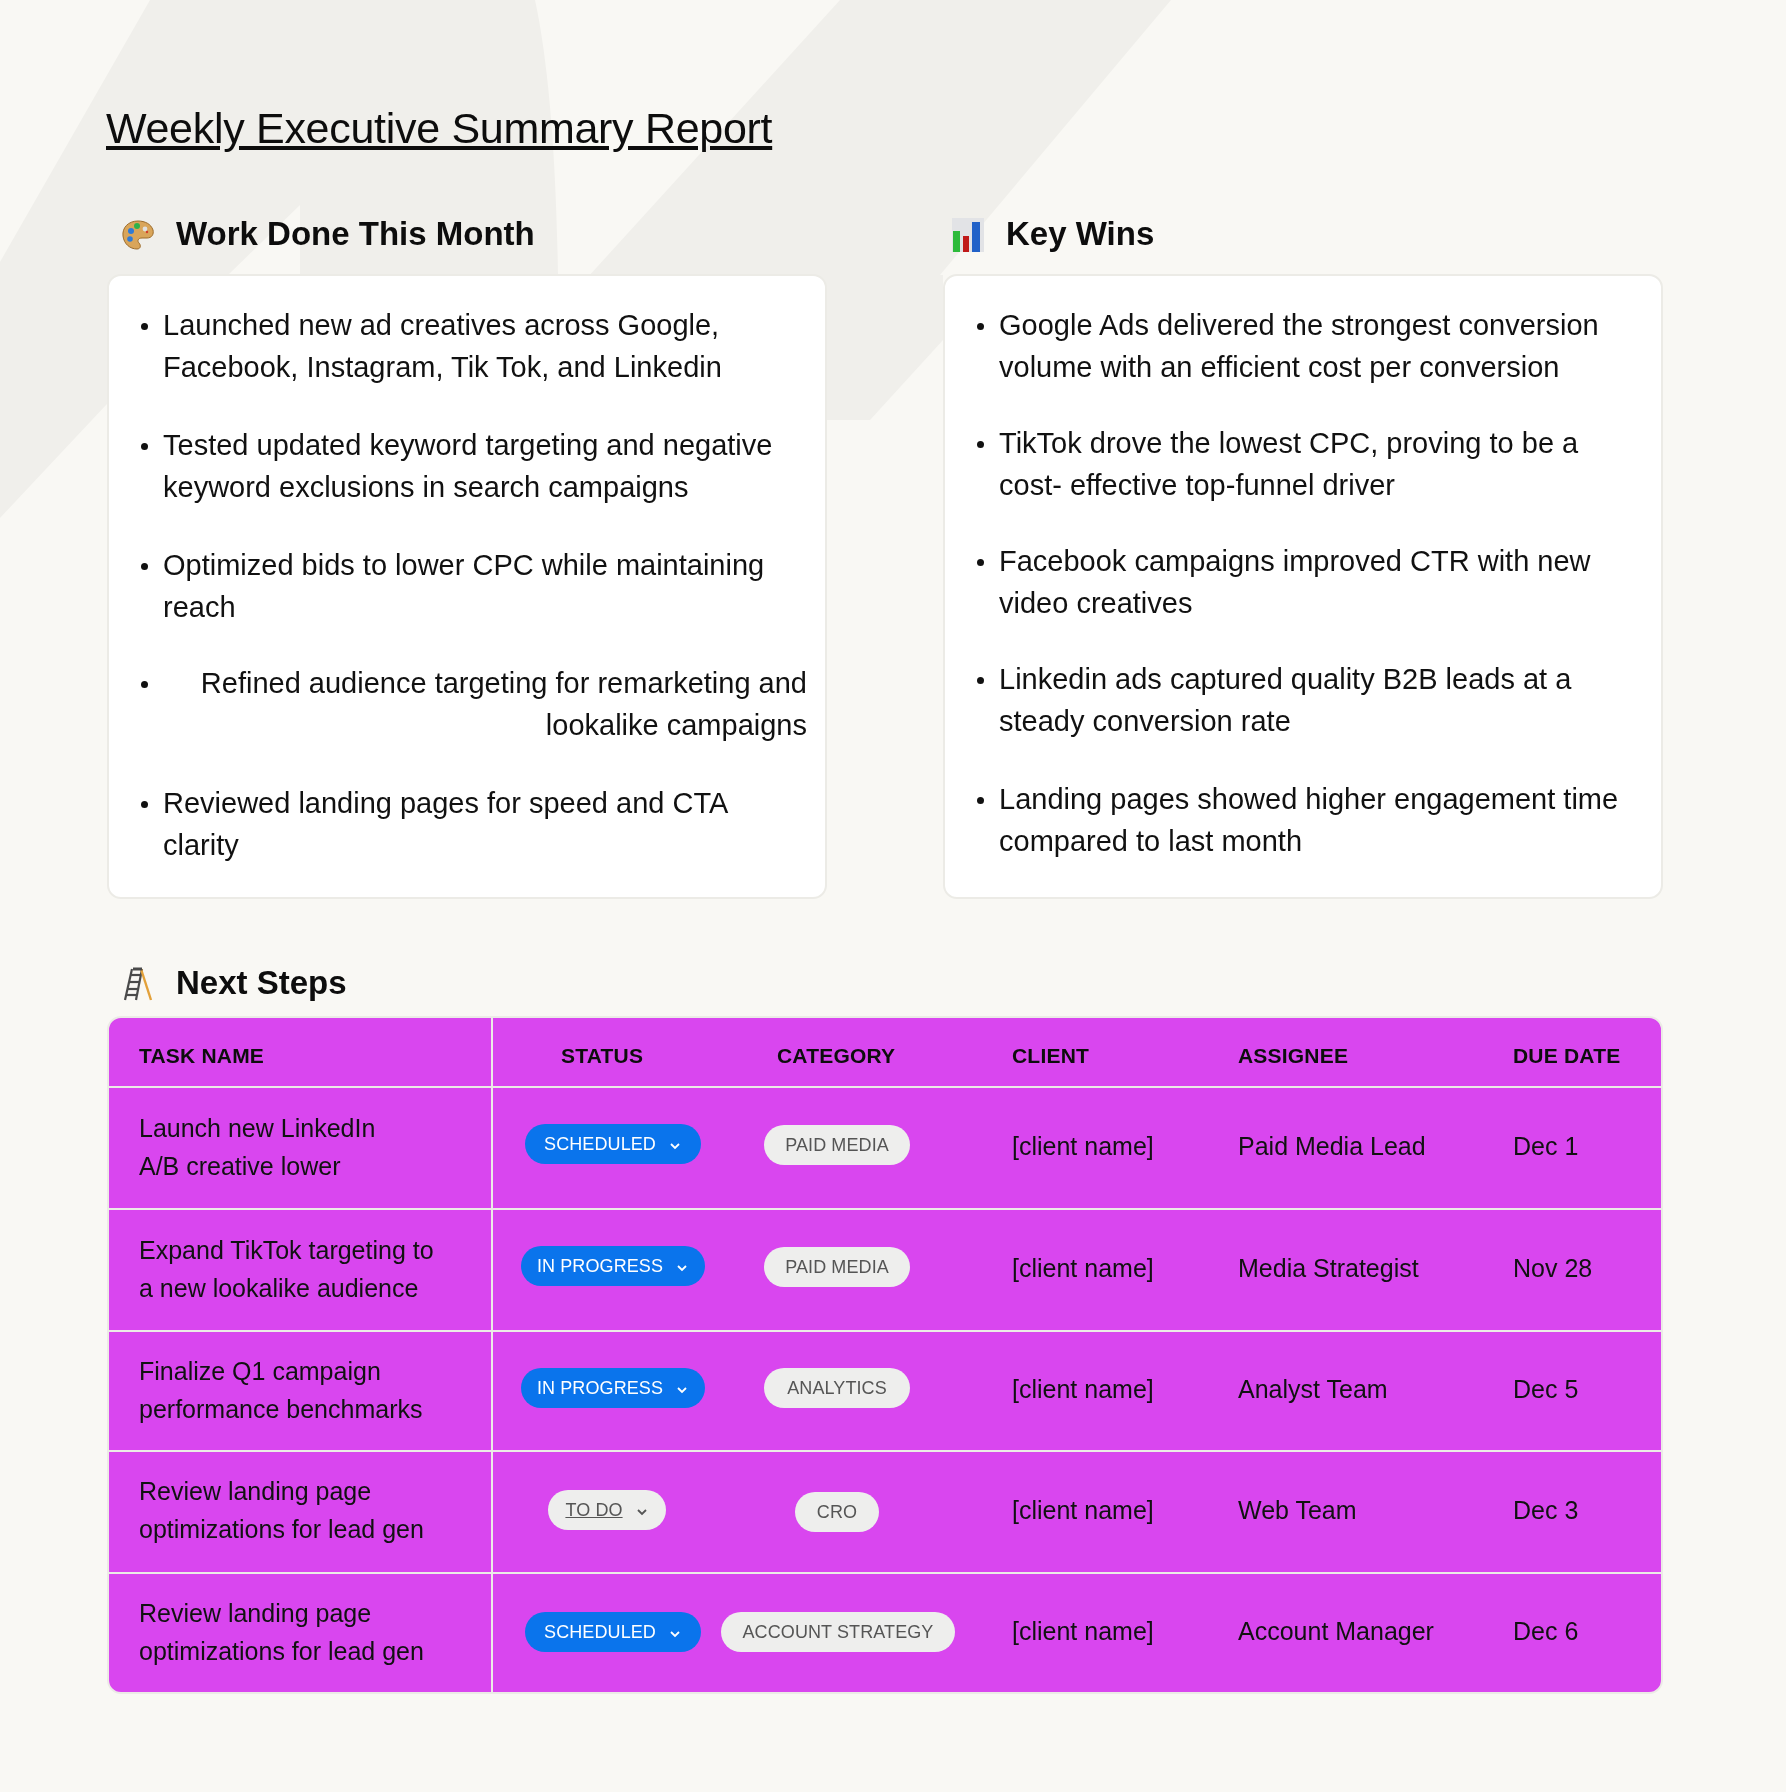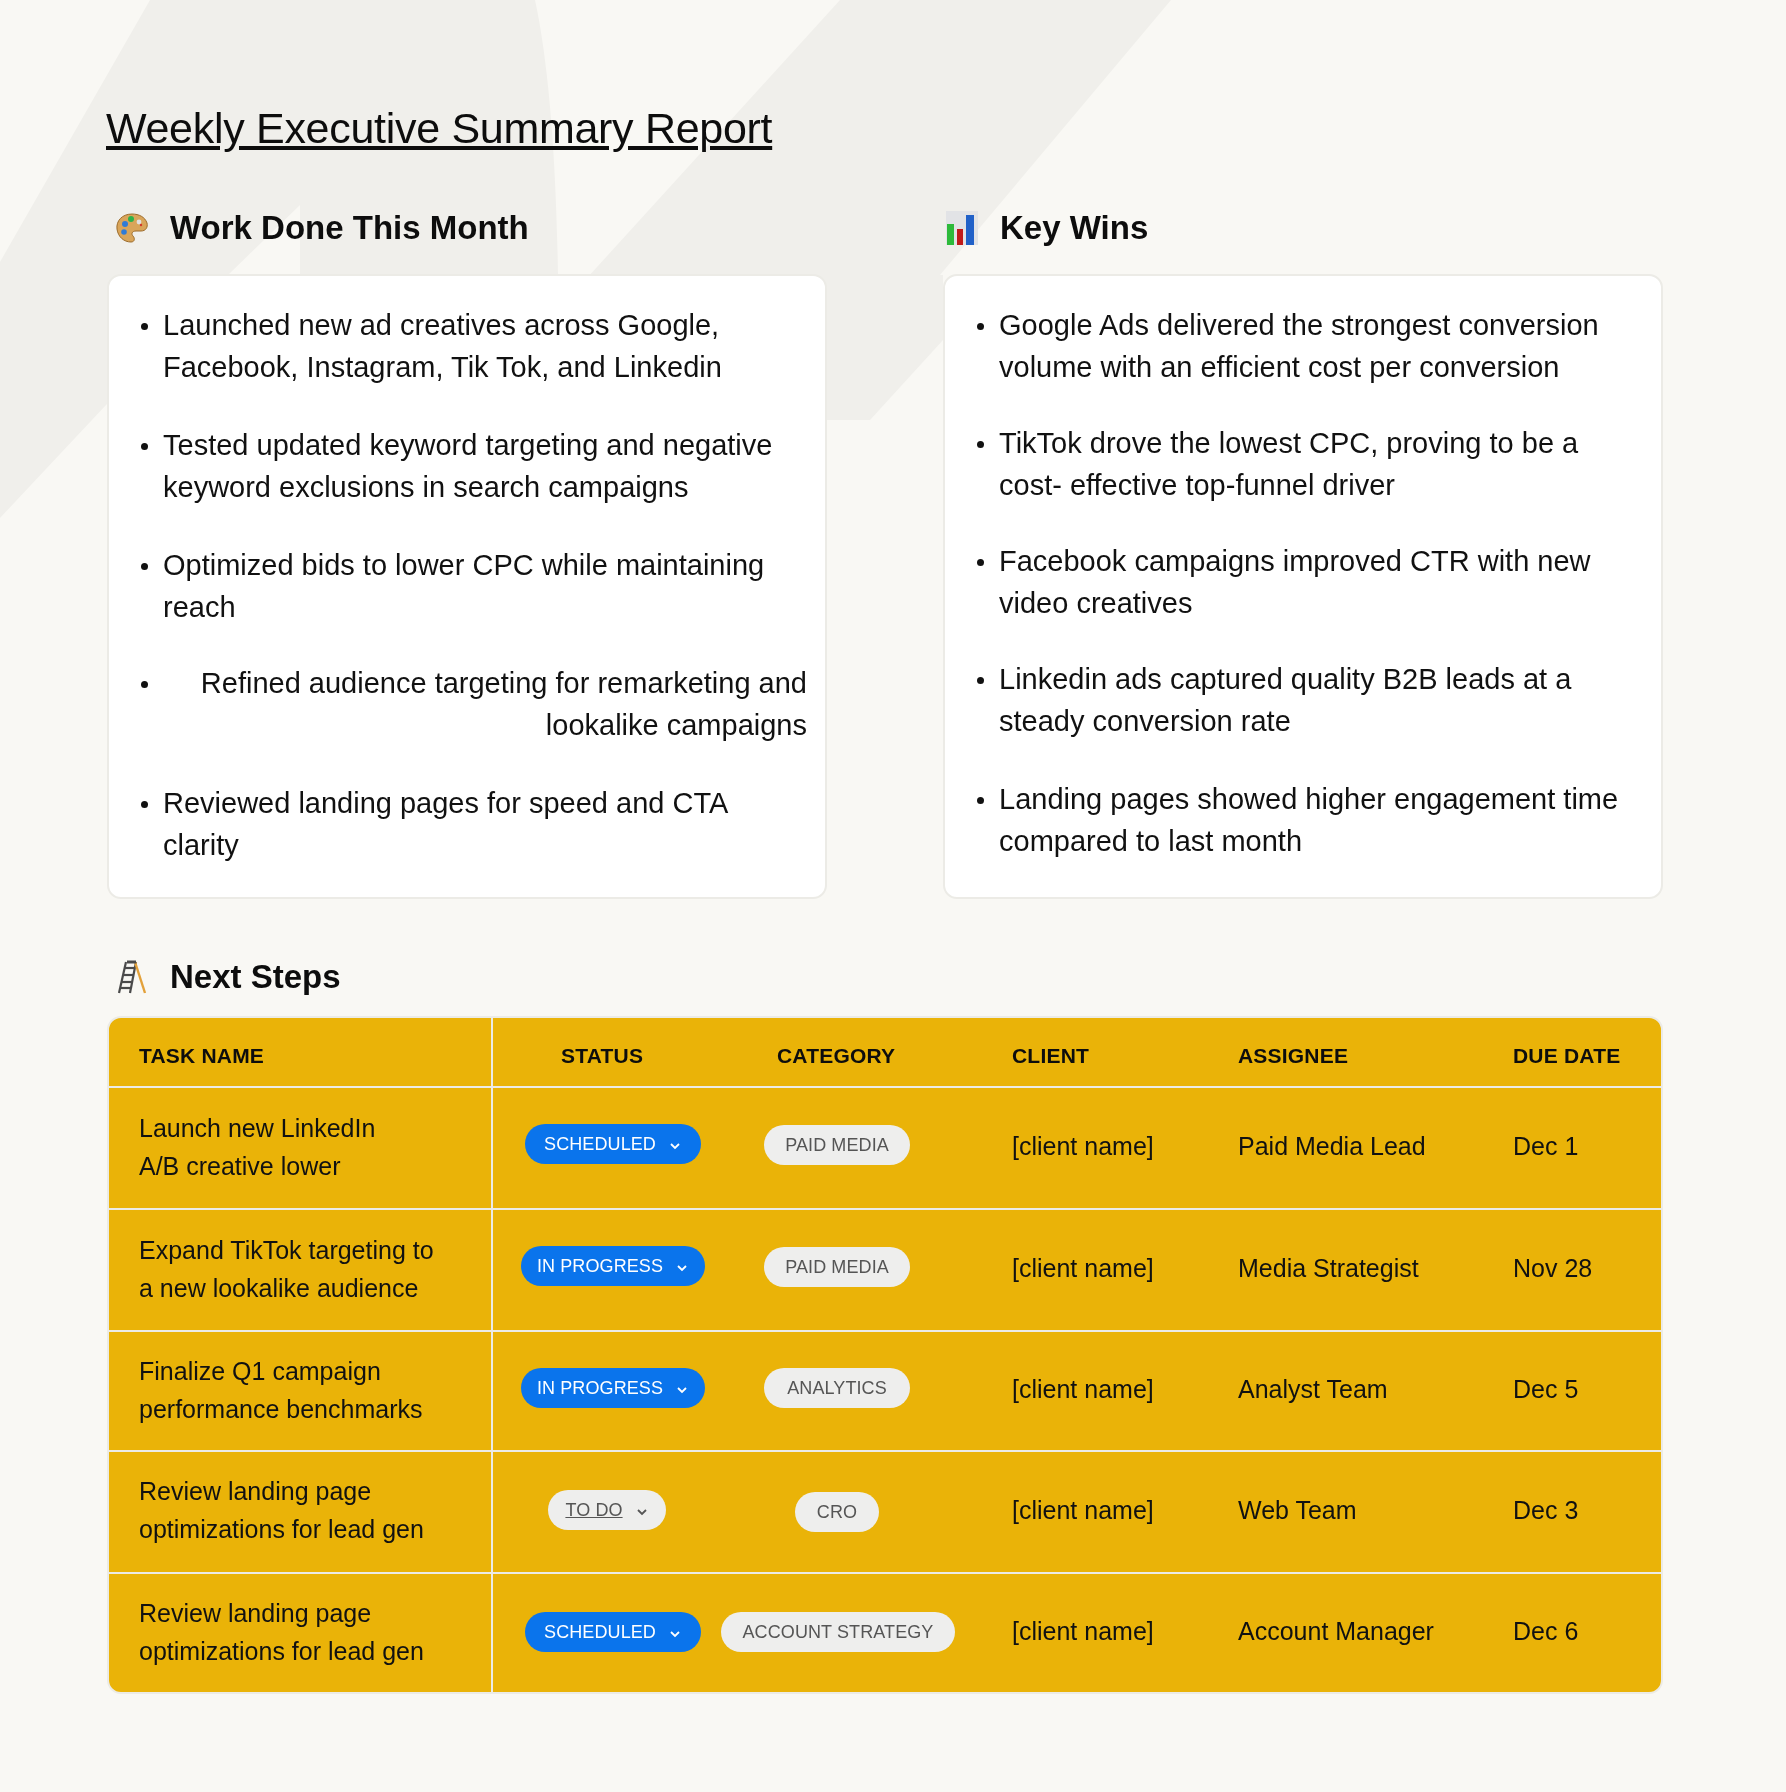--- a/index.html
+++ b/index.html
@@ -8,40 +8,40 @@
     background: #F9F8F4;
     font-family: "Liberation Sans", sans-serif;
     color: #111111;
   }
   .bg { position: absolute; left: 0; top: 0; width: 1786px; height: 1792px; z-index: 0; }
   .page-title {
     position: absolute; left: 106px; top: 104px; margin: 0;
     font-size: 43px; font-weight: 400; letter-spacing: -0.3px; color: #0d0d0d; z-index: 1; text-decoration: underline;
   }
   .section-head {
-    position: absolute; display: flex; align-items: center; z-index: 1; margin: 6px;
+    position: absolute; display: flex; align-items: flex-end; z-index: 1; margin: 12px;
     font-size: 33px; font-weight: 700; color: #0d0d0d;
   }
   .section-head .emoji { width: 36px; height: 36px; margin-right: 20px; display: inline-block; }
   .card {
     position: absolute; background: #ffffff; border: 2px solid #ECEBE6; border-radius: 14px;
     box-sizing: border-box; z-index: 1;
   }
   .card ul { list-style: none; margin: 0; padding: 0; }
   .card li {
     position: absolute; left: 54px; right: 18px;
     font-size: 29px; line-height: 42px; color: #111;
   }
   .card li::before {
     content: ""; position: absolute; left: -22px; top: 19px; width: 7px; height: 7px;
     border-radius: 50%; background: #111;
   }
   .table {
     position: absolute; left: 107px; top: 1016px; width: 1556px; height: 678px;
-    background: #eab308; border: 2px solid #ECEBE6; border-radius: 14px; box-sizing: border-box; z-index: 1;
+    background: #d946ef; border: 2px solid #ECEBE6; border-radius: 14px; box-sizing: border-box; z-index: 1;
     overflow: hidden;
   }
   .vline { position: absolute; left: 382px; top: 0; bottom: 0; width: 2px; background: #ECEBE6; }
   .hline { position: absolute; left: 0; right: 0; height: 2px; background: #ECEBE6; }
   .th {
     position: absolute; top: 26px; font-size: 21px; font-weight: 700; letter-spacing: 0.2px; color: #0d0d0d;
   }
   .row { position: absolute; left: 0; right: 0; }
   .cell-task {
     position: absolute; left: 30px; width: 340px; font-size: 25px; line-height: 38px; color: #111;

